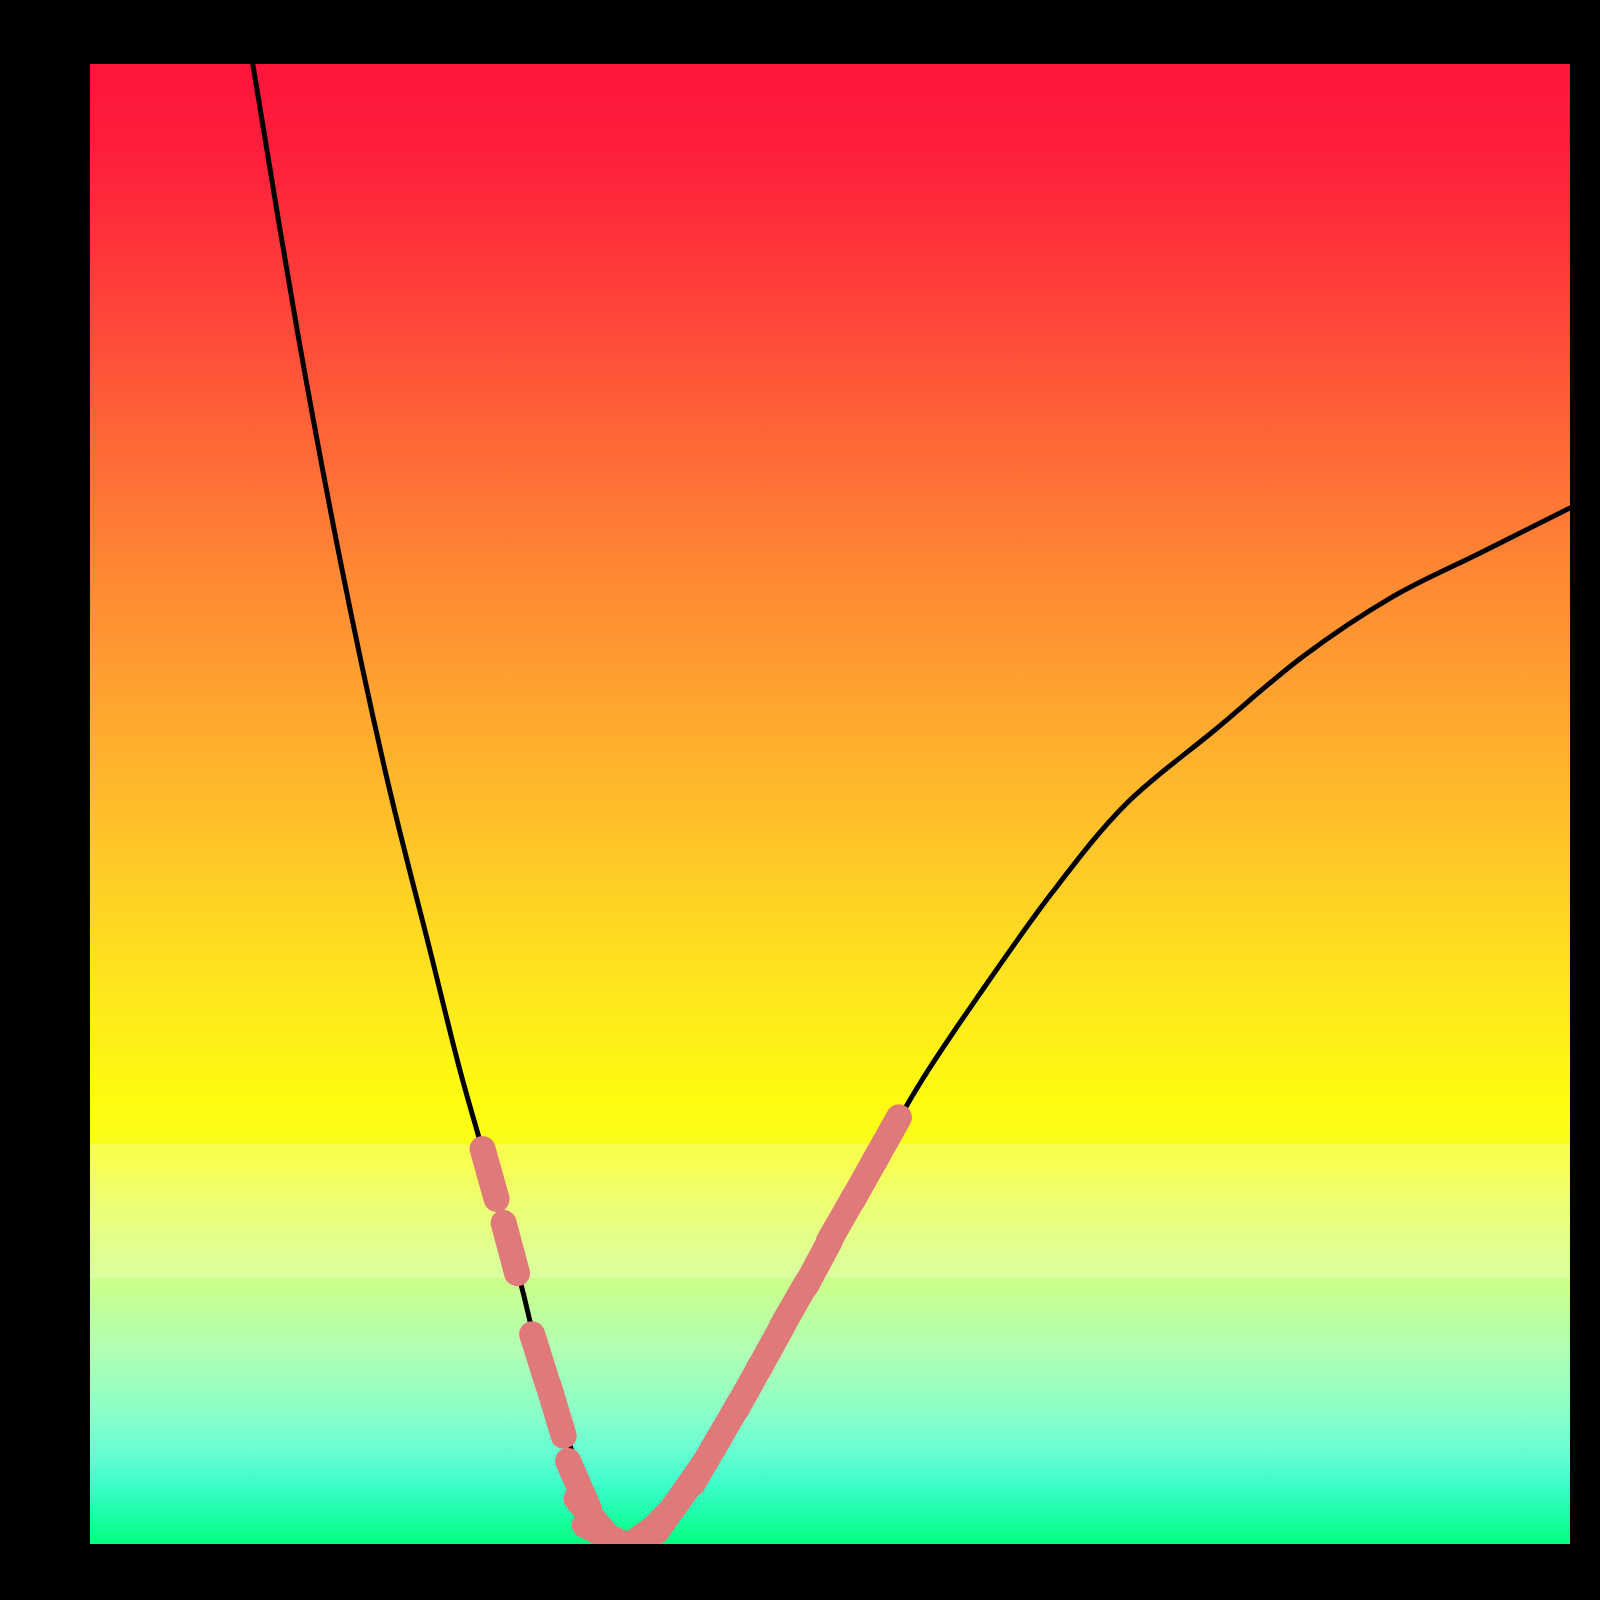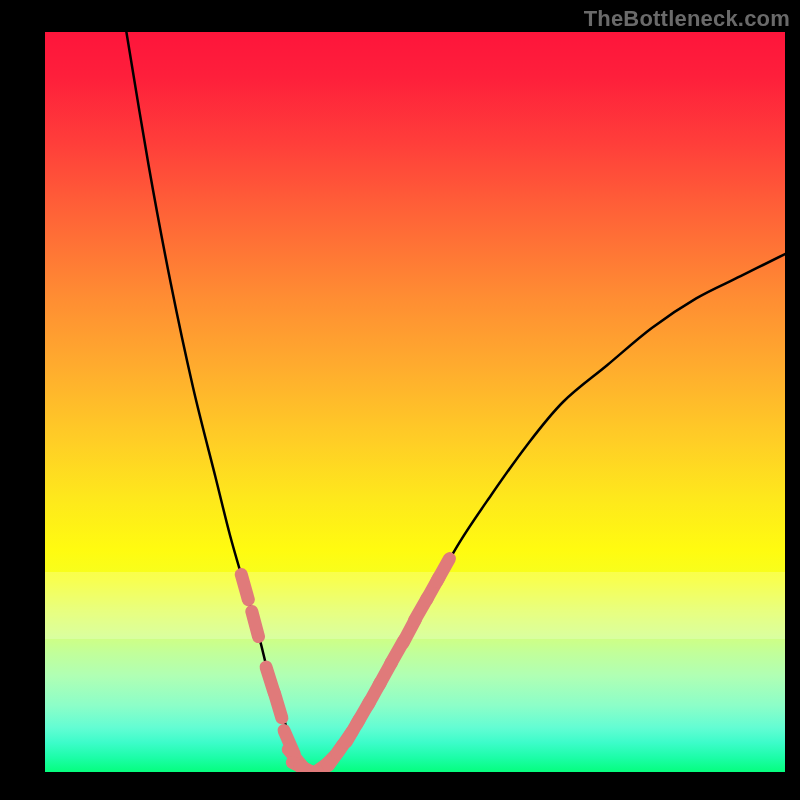--- a/index.html
+++ b/index.html
@@ -72,21 +72,20 @@
   svg.curves {
     position: absolute;
     inset: 0;
     overflow: visible;
   }
 </style>
 </head>
 <body>
 
 <div class="stage">
-  <div class="watermark">TheBottleneck.com</div>
 
   <div class="plot-area">
     <div class="gradient-bg"></div>
     <div class="band" id="band" style="top: 540.2px; height: 66.6px; background: rgba(255, 255, 255, 0.22);"></div>
     <svg class="curves" id="curves" viewBox="0 0 740 740" preserveAspectRatio="none">
         <path d="M 81.4 0 C 85.10000000000001 22.200000000000006, 96.2 91.26666666666671, 103.60000000000001 133.20000000000005 C 111.00000000000001 175.13333333333338, 118.4 214.59999999999997, 125.80000000000001 251.59999999999997 C 133.20000000000002 288.59999999999997, 140.6 323.1333333333333, 148 355.2 C 155.4 387.26666666666665, 164.03333333333336 419.3333333333333, 170.20000000000002 444 C 176.36666666666667 468.6666666666667, 180.06666666666666 484.7, 185 503.2 C 189.93333333333334 521.7, 194.86666666666667 537.7333333333333, 199.8 555 C 204.73333333333335 572.2666666666667, 210.9 593.2333333333333, 214.6 606.8 C 218.29999999999998 620.3666666666666, 219.53333333333333 627.7666666666667, 222 636.4 C 224.46666666666667 645.0333333333333, 226.93333333333334 651.2, 229.4 658.6 C 231.86666666666667 666, 234.33333333333334 673.4, 236.8 680.8 C 239.26666666666668 688.1999999999999, 241.73333333333335 696.8333333333334, 244.20000000000002 703 C 246.66666666666669 709.1666666666666, 249.13333333333335 712.8666666666666, 251.60000000000002 717.8 C 254.0666666666667 722.7333333333333, 256.53333333333336 728.9, 259 732.6 C 261.46666666666664 736.3000000000001, 265.16666666666663 738.7666666666667, 266.4 740" fill="none" stroke="#000000" stroke-width="2.5" stroke-linecap="round"></path>
         <path d="M 266.4 740 C 268.8666666666667 738.7666666666667, 276.26666666666665 736.3000000000001, 281.2 732.6 C 286.1333333333333 728.9, 291.06666666666666 723.9666666666666, 296 717.8 C 300.93333333333334 711.6333333333333, 304.6333333333333 705.4666666666667, 310.8 695.6 C 316.9666666666667 685.7333333333333, 325.6 672.1666666666667, 333 658.6 C 340.4 645.0333333333333, 346.56666666666666 630.2333333333333, 355.2 614.2 C 363.8333333333333 598.1666666666667, 374.93333333333334 579.6666666666666, 384.8 562.4 C 394.6666666666667 545.1333333333333, 404.53333333333336 526.6333333333333, 414.40000000000003 510.6 C 424.2666666666667 494.5666666666667, 432.9 482.23333333333335, 444 466.2 C 455.1 450.16666666666663, 468.6666666666667 430.4333333333333, 481 414.4 C 493.3333333333333 398.3666666666667, 504.43333333333334 383.56666666666666, 518 370 C 531.5666666666666 356.43333333333334, 547.6 345.33333333333326, 562.4 332.99999999999994 C 577.1999999999999 320.66666666666663, 592 307.1, 606.8 296 C 621.5999999999999 284.9, 636.4000000000001 275.0333333333333, 651.2 266.4 C 666 257.76666666666665, 680.8 251.6, 695.5999999999999 244.2 C 710.3999999999999 236.79999999999998, 732.6 225.7, 740 222" fill="none" stroke="#000000" stroke-width="2.5" stroke-linecap="round"></path>
         <line x1="196.2948109682404" y1="542.4814677437156" x2="203.30518903175962" y2="567.5185322562844" stroke="#e07a7a" stroke-width="13" stroke-linecap="round"></line>
         <line x1="206.81038554271564" y1="579.4389457851838" x2="213.5096144572843" y2="604.5610542148162" stroke="#e07a7a" stroke-width="13" stroke-linecap="round"></line>
         <line x1="221.06225424237488" y1="635.0980816802837" x2="228.85774575762514" y2="659.9019183197163" stroke="#e07a7a" stroke-width="13" stroke-linecap="round"></line>

